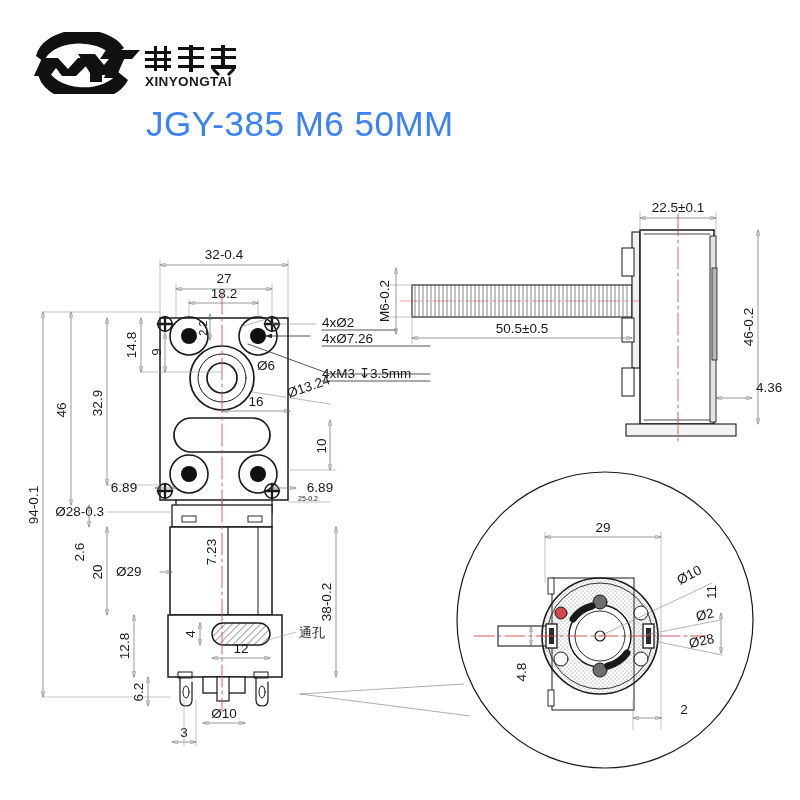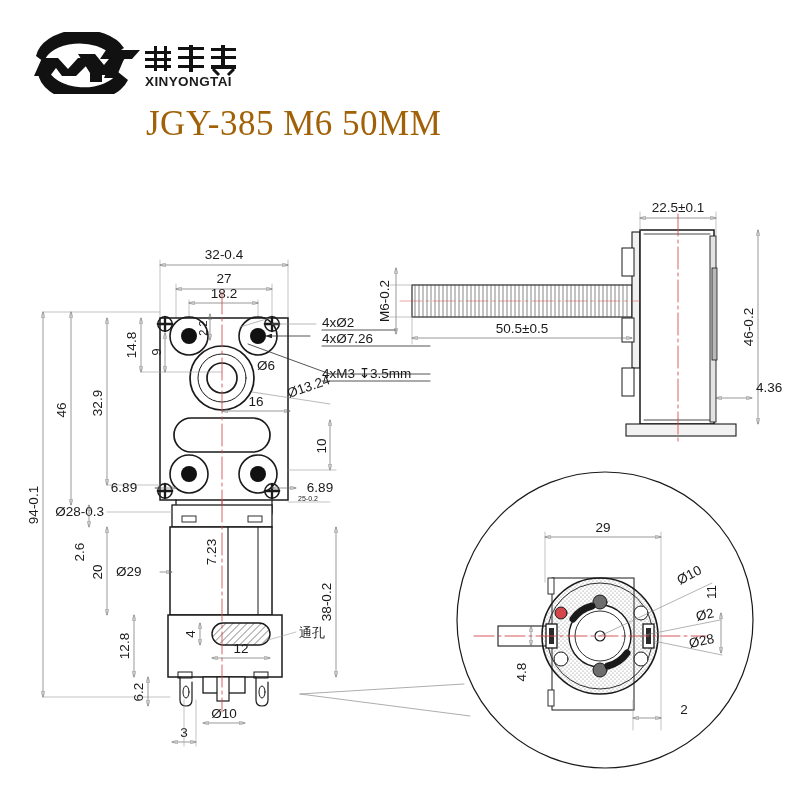--- a/index.html
+++ b/index.html
@@ -5,23 +5,22 @@
   html,body{margin:0;padding:0;background:#ffffff;}
   body{
     width:800px;height:800px;overflow:hidden;position:relative;
     font-family:"Liberation Sans","DejaVu Sans",sans-serif;
     color:#1a1a1a;
   }
   #root{position:absolute;inset:0;width:800px;height:680px;}
   .logo-wrap{position:absolute;left:28px;top:32px;width:210px;height:62px;}
   .page-title{
     position:absolute;left:146px;top:104px;
-    font-size:35px;font-weight:400;letter-spacing:0.5px;color:#a16207;
+    font-size:35px;font-weight:400;letter-spacing:0.5px;color:#3b82f6;
     white-space:nowrap;
-    font-family:Liberation Serif, serif;
   }
   svg{position:absolute;left:0;top:0;}
   text{font-family:"Liberation Sans","DejaVu Sans",sans-serif;fill:#1a1a1a;}
   .dim{font-size:13.5px;}
   .dim-sm{font-size:11px;}
   .dim-xs{font-size:7px;}
   .lead{font-size:13.5px;}
   .cjk{font-family:"DejaVu Sans","Liberation Sans",sans-serif;font-size:13px;}
 </style>
 </head>

